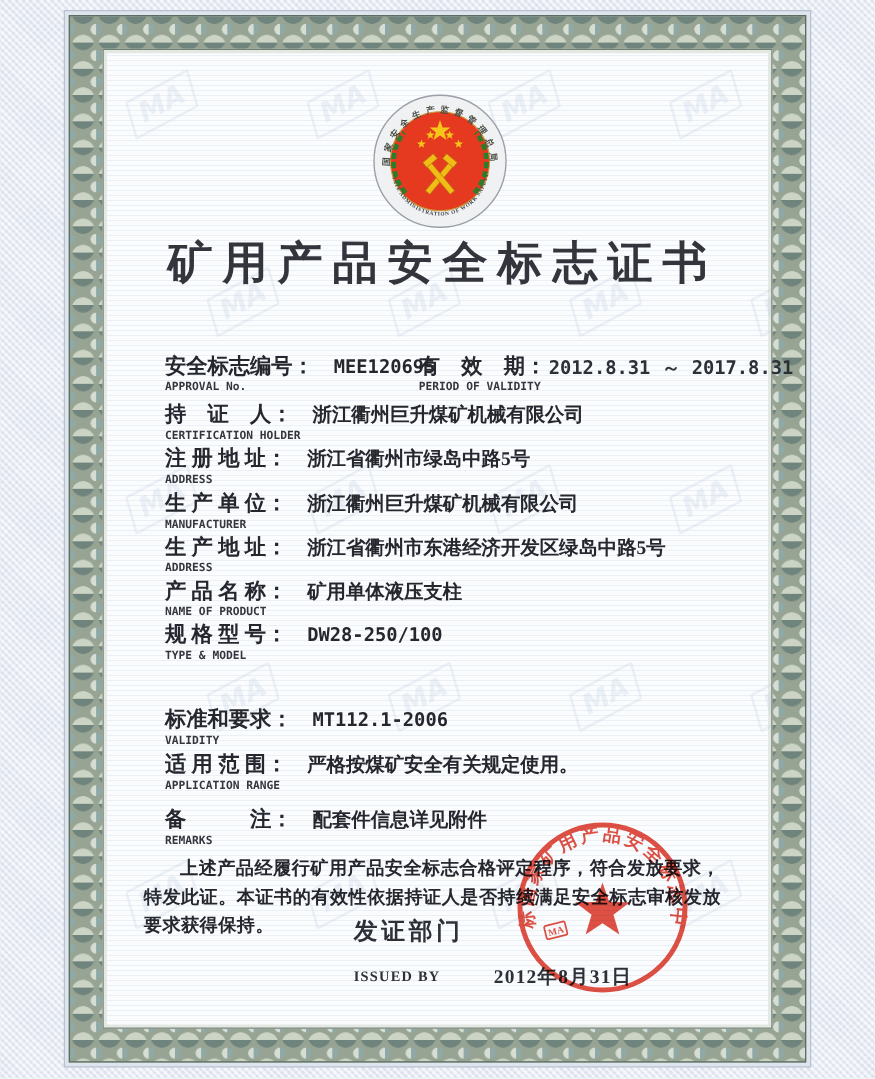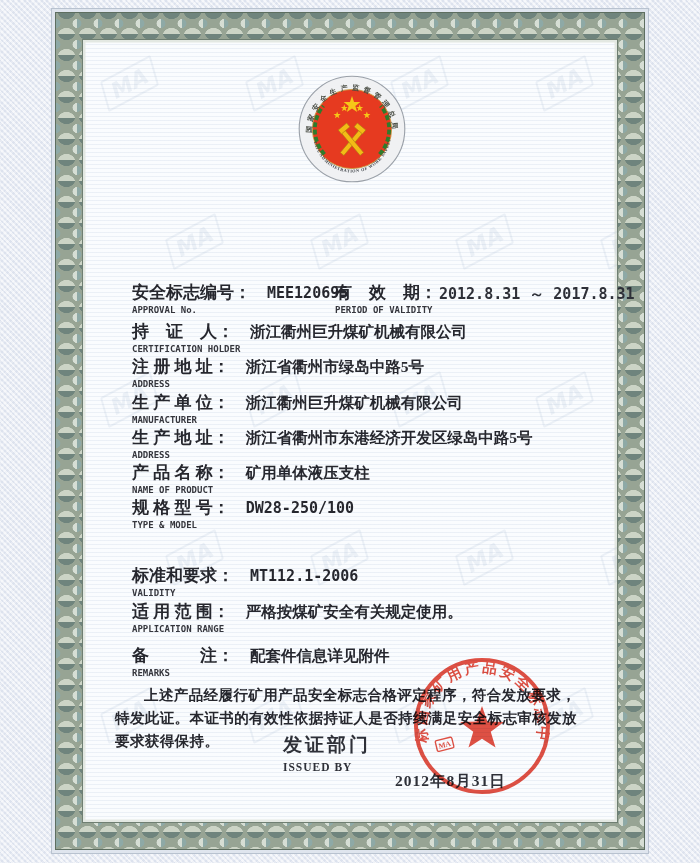--- a/index.html
+++ b/index.html
@@ -44,21 +44,21 @@
   .validity-row{position:absolute;left:252px;top:241px;}
   .validity-dates{position:absolute;left:356px;top:245px;font-size:15.5px;font-weight:600;white-space:pre;}
   .f-row{position:absolute;left:49px;}
   .mono{font-family:"DejaVu Sans Mono","Liberation Mono",monospace;font-weight:700;font-size:15px;}
   
   .declaration{position:absolute;left:32px;top:644px;width:472px;
     font-size:14.5px;line-height:23px;font-weight:700;letter-spacing:.4px;
     text-indent:2em;color:#26272e;}
   .issuer{position:absolute;left:200px;top:692px;width:180px;text-align:left;}
   .issuer-zh{font-size:19px;font-weight:600;letter-spacing:3px;}
-  .issuer-en{font-size:11.5px;font-weight:600;letter-spacing:1px;margin-top:3px;}
+  .issuer-en{font-size:11.5px;font-weight:600;letter-spacing:1px;margin-top:18px;}
   .issue-date{position:absolute;left:312px;top:731px;font-size:15.5px;font-weight:700;letter-spacing:1px;}
   
   .stamp{position:absolute;left:314px;top:601px;width:170px;height:170px;
     mix-blend-mode:multiply;opacity:.88;}
 </style>
 </head>
 <body>
 
 <div class="page">
   <div class="frame">
@@ -108,20 +108,21 @@
           <polygon points="0,-10 2.35,-3.24 9.51,-3.09 3.8,1.24 5.88,8.09 0,4.2 -5.88,8.09 -3.8,1.24 -9.51,-3.09 -2.35,-3.24" transform="translate(63.5,37.5) scale(0.34)"></polygon>
         </g>
         <g transform="translate(50,62)" fill="#f3bb16" stroke="#a87812" stroke-width="0.5">
           <rect x="-2.1" y="-15" width="4.2" height="29" transform="rotate(40)"></rect>
           <rect x="-2.1" y="-15" width="4.2" height="29" transform="rotate(-40)"></rect>
           <rect x="-7.5" y="-16.5" width="10" height="4.6" transform="rotate(40)"></rect>
           <rect x="-2.5" y="-16.5" width="10" height="4.6" transform="rotate(-40)"></rect>
         </g>
       </svg>
 
+      <div class="title-zh">矿用产品安全标志证书</div>
 
       <div class="approval-row">
         <span class="zh">安全标志编号：</span><span class="val mono">MEE120695</span>
         <div class="en">APPROVAL No.</div>
       </div>
       <div class="validity-row">
         <span class="zh">有　效　期：</span>
         <div class="en">PERIOD OF VALIDITY</div>
       </div>
       <div class="validity-dates mono">2012.8.31 ～ 2017.8.31</div>

